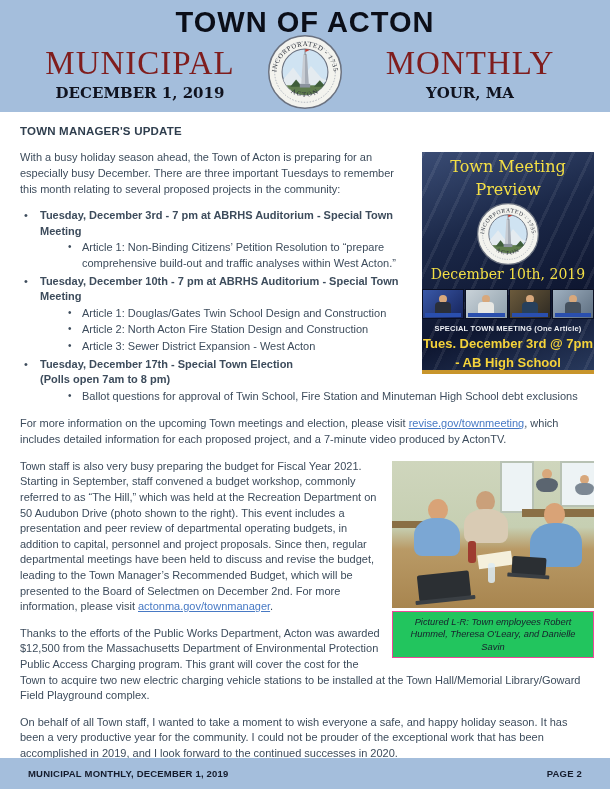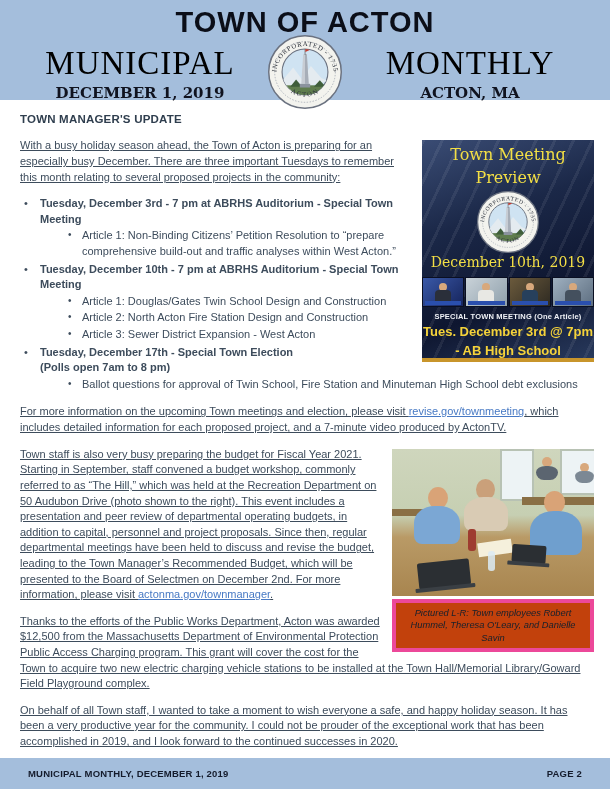--- a/index.html
+++ b/index.html
@@ -3,38 +3,38 @@
 <meta charset="utf-8">
 <style>
   * { margin:0; padding:0; box-sizing:border-box; }
   html,body { width:610px; }
   body {
     width:610px; height:789px; position:relative; overflow:hidden;
     background:#ffffff; font-family:"Liberation Sans", sans-serif; color:#3d4c5c;
   }
   
   .masthead {
-    height:100px; background:#a4bedc; padding-top:6px; position:relative;
+    height:112px; background:#a4bedc; padding-top:6px; position:relative;
     color:#0e121c;
   }
   .masthead-title {
     text-align:center; font-weight:bold; font-size:29px; letter-spacing:1px;
     color:#0b0e18; font-family:"Liberation Sans", sans-serif;
   }
   .masthead-row {
     display:flex; align-items:center; justify-content:center; margin-top:-2px;
   }
   .masthead-col { width:240px; text-align:center; }
-  .serif-title { font-family:"Liberation Serif", serif; font-size:33px; color:#000000; letter-spacing:1px; }
+  .serif-title { font-family:"Liberation Serif", serif; font-size:33px; color:#7f1d1d; letter-spacing:1px; }
   .masthead-sub { font-family:"DejaVu Serif", serif; font-weight:bold; font-size:15px; margin-top:2px; color:#10131f; }
   .seal-wrap { width:74px; height:74px; margin:0 8px; flex:0 0 auto; margin-top:-2px; }
   
   .content { padding:11px 16px 0 20px; font-size:11px; line-height:1.42; }
   .section-heading { font-size:11.5px; font-weight:bold; color:#2f3e4e; margin-bottom:11px; letter-spacing:0.2px; }
-  p.body-par { margin-bottom:11px;text-decoration:underline; }
+  p.body-par { margin-bottom:11px; }
   a.doc-link { color:#4779c4; text-decoration:underline; cursor:pointer; }
   
   .promo {
     float:right; width:172px; height:222px; margin:2px 0 8px 10px;
     background:
       repeating-linear-gradient(115deg, rgba(255,255,255,0.07) 0px, rgba(255,255,255,0.07) 3px, rgba(255,255,255,0) 3px, rgba(255,255,255,0) 17px),
       linear-gradient(160deg, #3a4c74 0%, #1b2848 35%, #0e1630 70%, #28395c 100%);
     border-bottom:4px solid #c8952b;
     text-align:center; overflow:hidden; color:#e9e9f0;
   }
@@ -74,21 +74,21 @@
   }
   .mp-window { position:absolute; background:#edf3f5; border:2px solid #b8c2b4; }
   .mp-backtable { position:absolute; background:#8a6f45; }
   .mp-laptop { position:absolute; background:#2b2f33; border-radius:2px; }
   .mp-laptop::after { content:""; position:absolute; left:-4px; bottom:-3px; right:-4px; height:4px; background:#3a3f44; border-radius:1px; }
   .mp-person-head { position:absolute; border-radius:50%; background:#d8a87c; }
   .mp-person-body { position:absolute; border-radius:45% 45% 8px 8px; }
   .mp-bottle { position:absolute; border-radius:3px; }
   .mp-paper { position:absolute; background:#f5f0dc; transform:rotate(-8deg); }
   .photo-caption {
-    margin-top:3px; background:#c2410c; border:4px solid #ec4899; padding:4px 14px;
+    margin-top:3px; background:#22c55e; border:1px solid #ec4899; padding:4px 14px;
     font-style:italic; font-size:9.3px; line-height:1.35; text-align:center; color:#17202c;
   }
   
   .bottom-row { display:flex; justify-content:space-between; align-items:flex-start; margin-top:14px; }
   .signature { font-size:11px; line-height:1.42; }
   .input-box-outer { width:312px; border:2px solid #24418e; padding:2px; margin-right:2px; }
   .input-box-inner { border:1px solid #24418e; padding:3px 8px 5px; }
   .input-title { text-align:center; font-weight:bold; font-size:11px; letter-spacing:1.5px; color:#10131f; margin-bottom:2px; }
   
   .page-footer {
@@ -134,21 +134,21 @@
         <text font-size="9.2" fill="#2e333c" letter-spacing="1">
           <textPath href="#arcT1" startOffset="50%" text-anchor="middle">INCORPORATED - 1735</textPath>
         </text>
         <text font-size="9.2" fill="#2e333c" letter-spacing="2">
           <textPath href="#arcB1" startOffset="50%" text-anchor="middle">ACTON</textPath>
         </text>
       </svg>
     </div>
     <div class="masthead-col">
       <div class="serif-title">MONTHLY</div>
-      <div class="masthead-sub">ACTON, MA</div>
+      <div class="masthead-sub">YOUR, MA</div>
     </div>
   </div>
 </header>
 
 <main class="content">
 
   <div class="section-heading">TOWN MANAGER'S UPDATE</div>
 
   <aside class="promo">
     <div class="promo-title">Town Meeting Preview</div>

